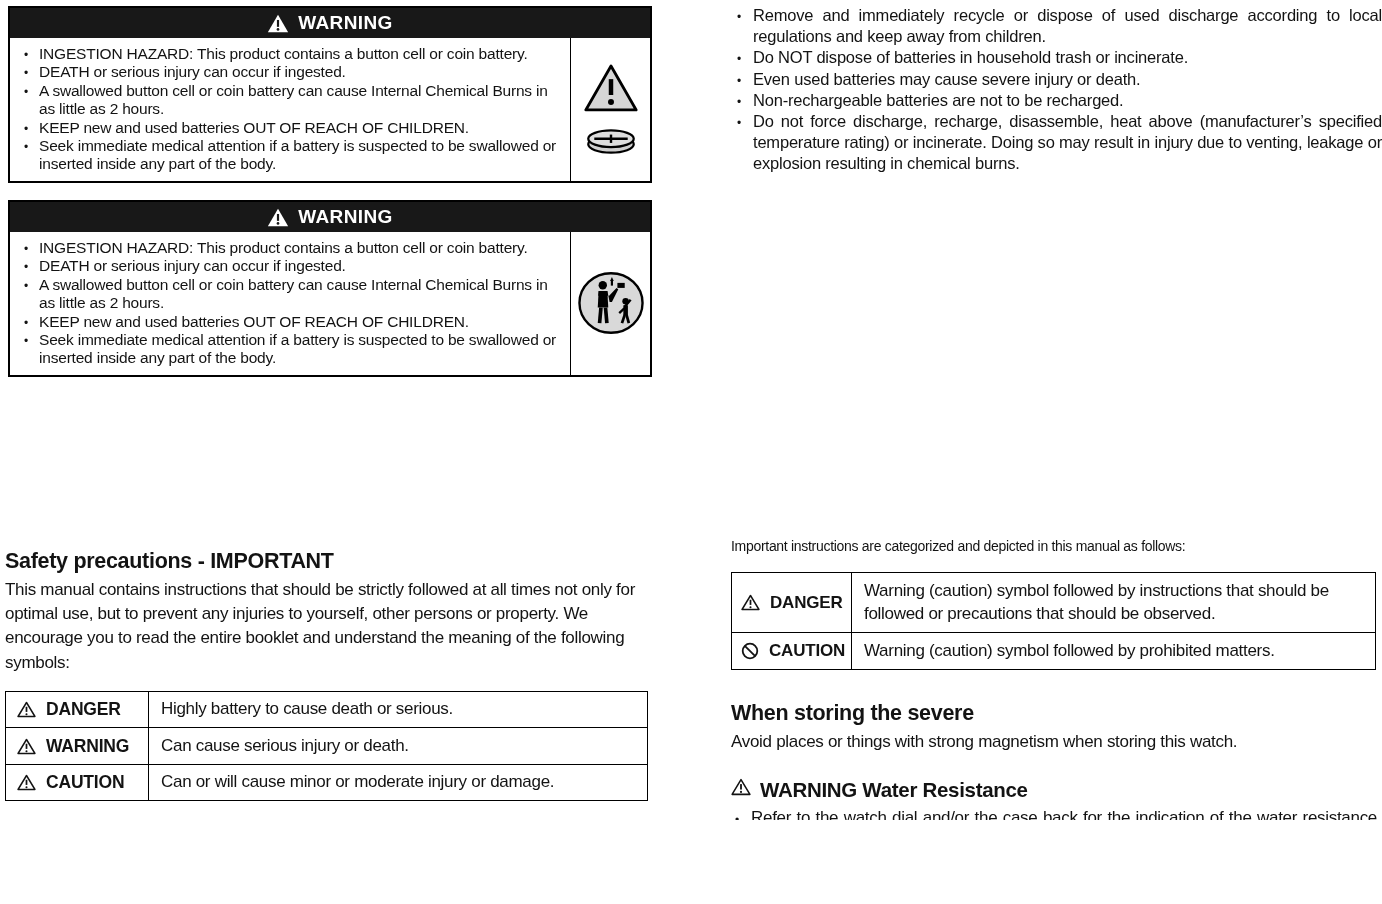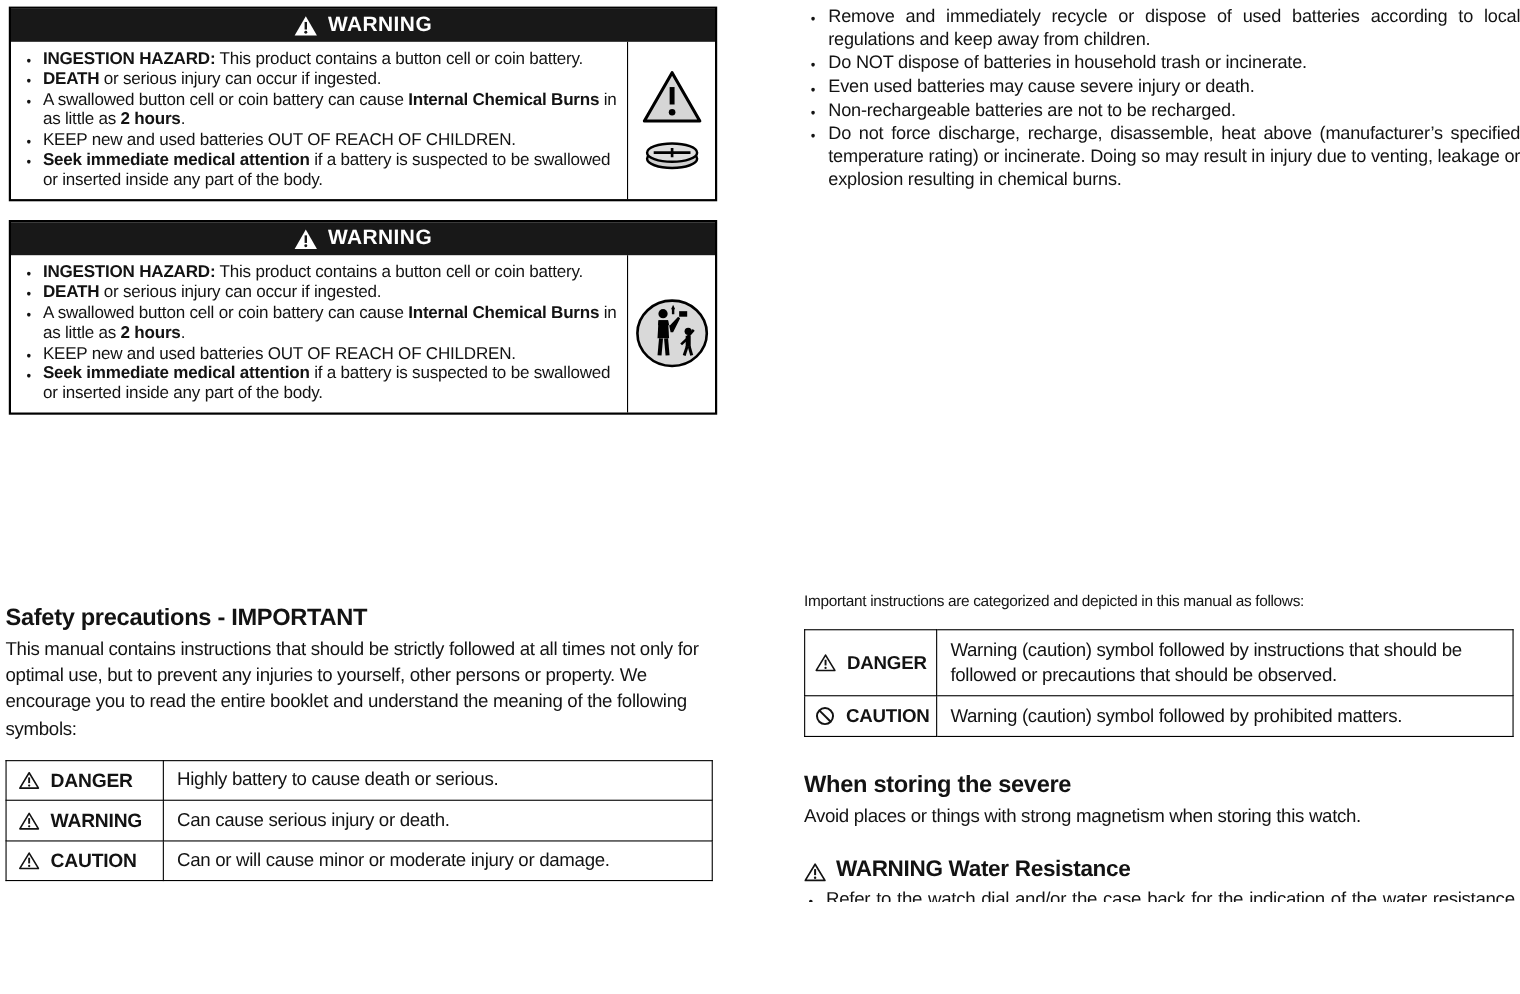--- a/index.html
+++ b/index.html
@@ -1,21 +1,21 @@
 <!DOCTYPE html>
 <html><head>
 <meta charset="utf-8">
 <style>
   * { margin:0; padding:0; box-sizing:border-box; }
   html,body { background:#ffffff; }
   #page {
     position:relative; width:1382px; height:820px; background:#ffffff;
     font-family:"Liberation Sans", sans-serif; color:#131313; overflow:hidden;
   }
-  b { font-weight:bold; }
+  b { font-weight:normal; }
 
   
   .wbox { position:absolute; left:8px; width:644px; border:2px solid #000; background:#fff; }
   .wbox1 { top:6px; }
   .wbox2 { top:200px; }
   .wbox-header {
     background:#181818; height:30px; display:flex; align-items:center; justify-content:center; gap:9px;
   }
   .wbox-header-label { color:#ffffff; font-weight:bold; font-size:19px; letter-spacing:.4px; }
   .wbox-body { display:flex; align-items:stretch; }
@@ -51,21 +51,21 @@
   .quad-rm { position:absolute; left:731px; top:538px; width:646px; }
   .rm-intro { font-size:14px; letter-spacing:-0.3px; }
   table.cat { border-collapse:collapse; width:645px; margin-top:18px; }
   table.cat td { border:1.5px solid #000; vertical-align:middle; }
   table.cat td.lab { width:120px; padding-left:9px; }
   table.cat tr.r1 td { height:60px; }
   table.cat tr.r2 td { height:37px; }
   table.cat .lab-text { font-size:17px; }
 
   .storing-title { margin-top:31px; }
-  .water-head { margin-top:24px; display:flex; align-items:flex-end; gap:9px; }
+  .water-head { margin-top:24px; display:flex; align-items:flex-start; gap:9px; }
   .water-title { font-size:20.5px; font-weight:bold; letter-spacing:-0.3px; }
   ul.water-list { list-style:none; margin-top:4px; font-size:17px; line-height:24.3px; letter-spacing:-0.3px; text-align:justify; }
   ul.water-list li { position:relative; padding-left:20px; }
   ul.water-list li::before { content:"•"; position:absolute; left:4px; top:2px; font-size:12px; }
 
   .icon { flex:0 0 auto; display:block; }
 </style>
 </head>
 <body>
 
@@ -146,21 +146,21 @@
           <line x1="52.5" y1="41" x2="47" y2="46" stroke="#000" stroke-width="2.6"></line>
           <line x1="53" y1="48" x2="50" y2="57" stroke="#000" stroke-width="3"></line>
           <line x1="55" y1="48" x2="57.5" y2="57" stroke="#000" stroke-width="3"></line>
         </svg>
       </div>
     </div>
   </div>
 
   <div class="quad-rt">
     <ul class="rt-list">
-      <li>Remove and immediately recycle or dispose of used batteries according to local regulations and keep away from children.</li>
+      <li>Remove and immediately recycle or dispose of used discharge according to local regulations and keep away from children.</li>
       <li>Do NOT dispose of batteries in household trash or incinerate.</li>
       <li>Even used batteries may cause severe injury or death.</li>
       <li>Non-rechargeable batteries are not to be recharged.</li>
       <li>Do not force discharge, recharge, disassemble, heat above (manufacturer’s specified temperature rating) or incinerate. Doing so may result in injury due to venting, leakage or explosion resulting in chemical burns.</li>
     </ul>
   </div>
 
   <div class="quad-lm">
     <div class="sec-title">Safety precautions - IMPORTANT</div>
     <div class="sec-body">This manual contains instructions that should be strictly followed at all times not only for optimal use, but to prevent any injuries to yourself, other persons or property. We encourage you to read the entire booklet and understand the meaning of the following symbols:</div>

